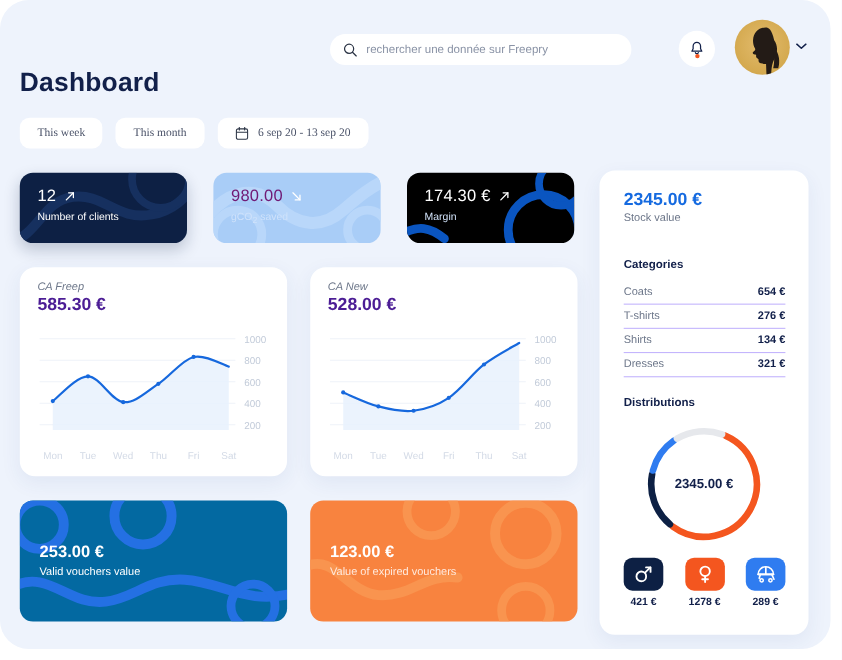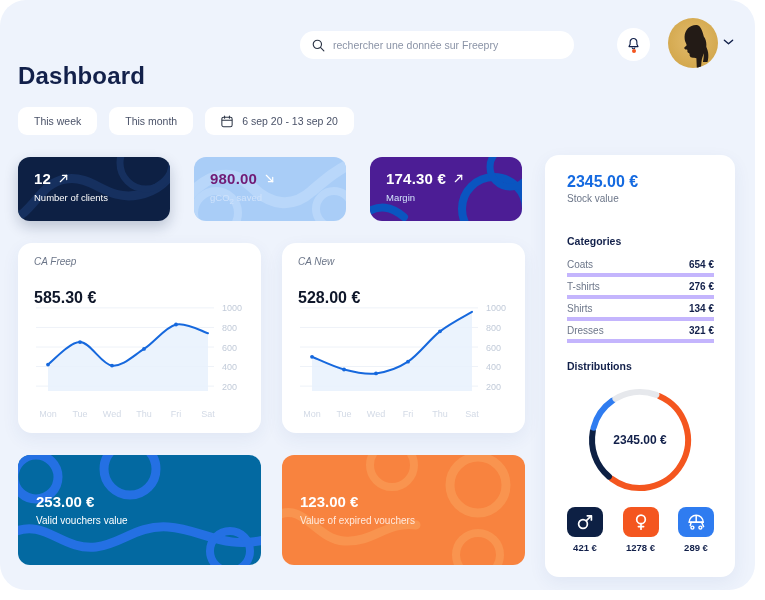--- a/index.html
+++ b/index.html
@@ -63,80 +63,80 @@
     position: absolute; left: 18px; top: 62px;
     font-size: 24px; font-weight: 700; color: #12204a; letter-spacing: .2px;
   }
 
   
   .filters { position: absolute; left: 18px; top: 107px; display: flex; gap: 12px; }
   .pill {
     height: 28px; background: #ffffff; border-radius: 9px;
     display: flex; align-items: center; justify-content: center;
     padding: 0 16px; font-size: 10.5px; color: #4a5268;
-    border: none; cursor: pointer; font-family: Liberation Sans, sans-serif;
+    border: none; cursor: pointer; font-family: Liberation Serif, serif;
   }
   .pill.date { gap: 9px; padding: 0 16px; }
   .cal-icon { width: 12px; height: 13px; display:block; flex:0 0 auto; }
 
   
   .stat {
     position: absolute; top: 157px; height: 64px;
     border-radius: 12px; overflow: hidden;
   }
   .stat .deco { position: absolute; inset: 0; }
   .stat .inner { position: relative; padding: 13px 0 0 16px; }
   .stat .big {
-    font-size: 15px; font-weight: 700; letter-spacing: .2px;
+    font-size: 15px; font-weight: 400; letter-spacing: .2px;
     display: flex; align-items: center; gap: 7px;
   }
   .stat .lbl { font-size: 9.5px; margin-top: 5px; }
   .trend { width: 11px; height: 11px; display:block; }
 
   #stat-clients { left: 18px; width: 152px; background: #0d2044;
     box-shadow: 0 6px 14px rgba(13,32,68,.22); }
   #stat-clients .big, #stat-clients .lbl { color: #ffffff; }
 
   #stat-co2 { left: 194px; width: 152px; background: #a9cdf7; }
   #stat-co2 .big { color: #701a75; }
   #stat-co2 .lbl { color: #cfe2fb; }
 
-  #stat-margin { left: 370px; width: 152px; background: #4c1d95; }
+  #stat-margin { left: 370px; width: 152px; background: #000000; }
   #stat-margin .big, #stat-margin .lbl { color: #ffffff; }
   #stat-margin .lbl { color: #d3e4fb; }
 
   
   .chartcard {
     position: absolute; top: 243px; width: 243px; height: 190px;
     background: #ffffff; border-radius: 14px;
     box-shadow: 0 6px 18px rgba(40,70,140,.07);
   }
   #chart-card-1 { left: 18px; }
   #chart-card-2 { left: 282px; }
   .chart-title { position:absolute; left: 16px; top: 13px; font-size: 10px; color: #6c7689; font-style: italic; }
-  .chart-value { position:absolute; left: 16px; top: 26px; font-size: 16px; font-weight: 700; color: #0f172a; margin-top: 20px; }
+  .chart-value { position:absolute; left: 16px; top: 26px; font-size: 16px; font-weight: 700; color: #4c1d95; }
   .chart-plot { position: absolute; left: 0; top: 48px; width: 243px; height: 142px; }
   .chart-plot svg { display: block; }
 
   
   .side {
     position: absolute; left: 545px; top: 155px;
     width: 190px; height: 422px;
     background: #ffffff; border-radius: 14px;
     box-shadow: 0 6px 18px rgba(40,70,140,.07);
   }
   .stock-val { position: absolute; left: 22px; top: 18px; font-size: 16px; font-weight: 700; color: #156ae0; }
   .stock-lbl { position: absolute; left: 22px; top: 38px; font-size: 10px; color: #6c7689; }
   .sec-title { position: absolute; left: 22px; font-size: 10.5px; font-weight: 700; color: #12204a; }
   #cat-title { top: 80px; }
   #dist-title { top: 205px; }
   .cat-list { position: absolute; left: 22px; top: 100px; width: 147px; }
   .cat-row {
     display: flex; justify-content: space-between; align-items: center;
-    height: 22px; border-bottom: 4px solid #c4b5fd; font-size: 10px;
+    height: 22px; border-bottom: 1px solid #c4b5fd; font-size: 10px;
   }
   .cat-name { color: #6c7689; }
   .cat-amt { color: #12204a; font-weight: 700; }
 
   .donut { position: absolute; left: 27px; top: 225px; width: 136px; height: 120px; }
   .donut svg { display: block; }
   .donut-center {
     position: absolute; left: 0; top: 0; width: 136px; height: 120px;
     display: flex; align-items: center; justify-content: center;
     font-size: 12px; font-weight: 700; color: #12204a;

